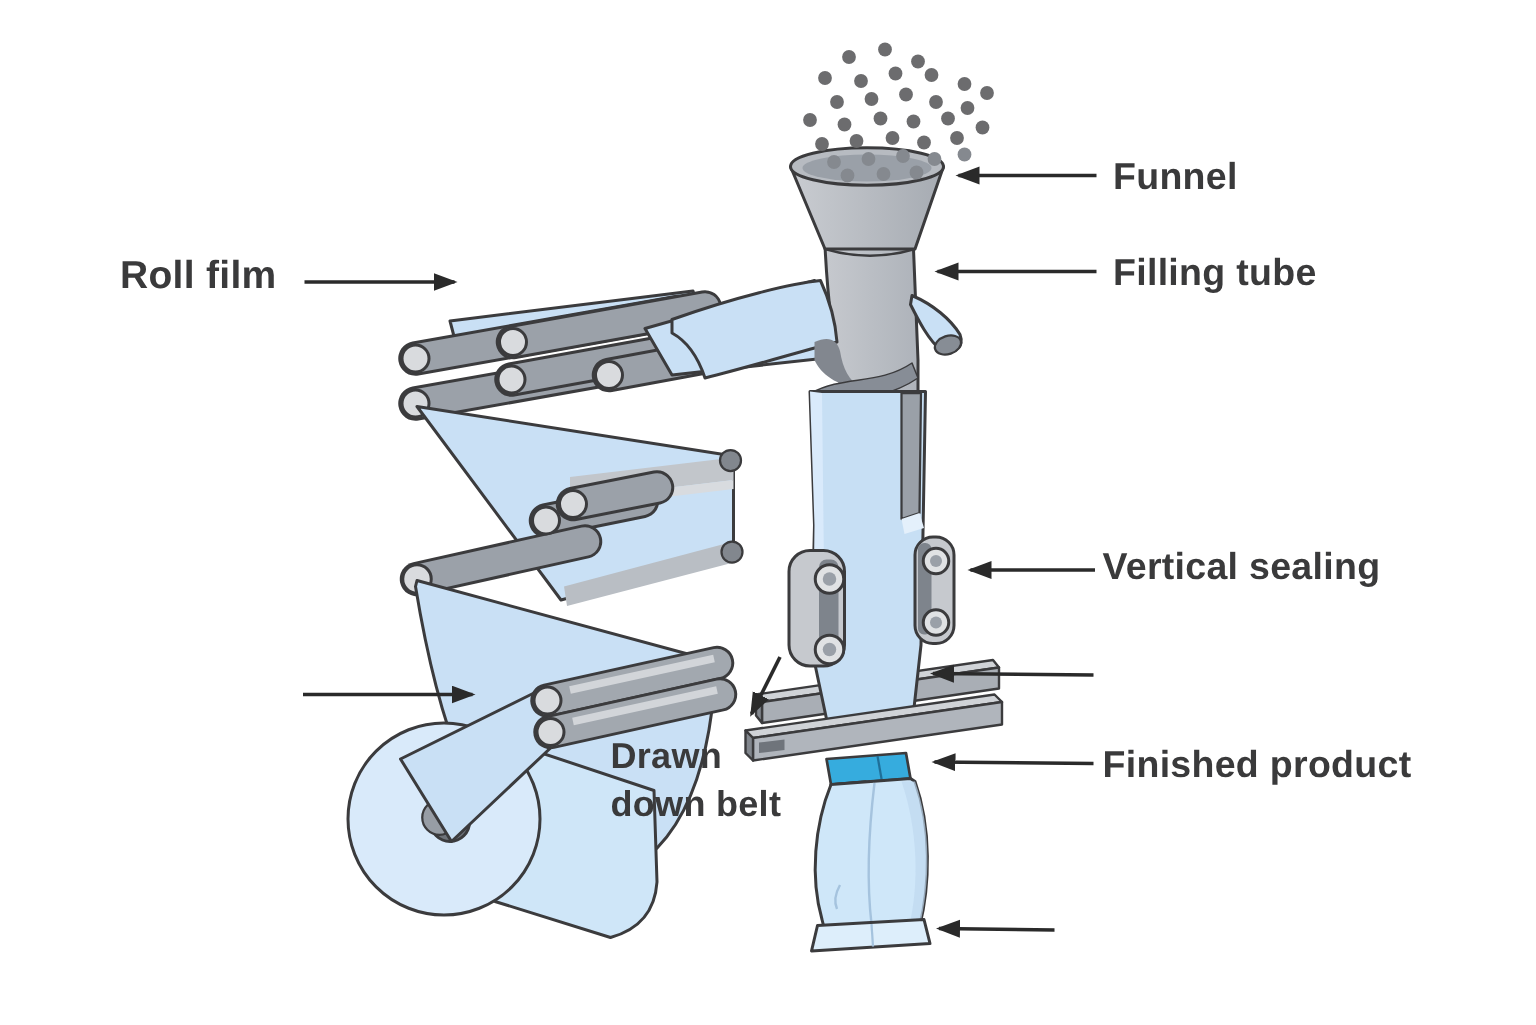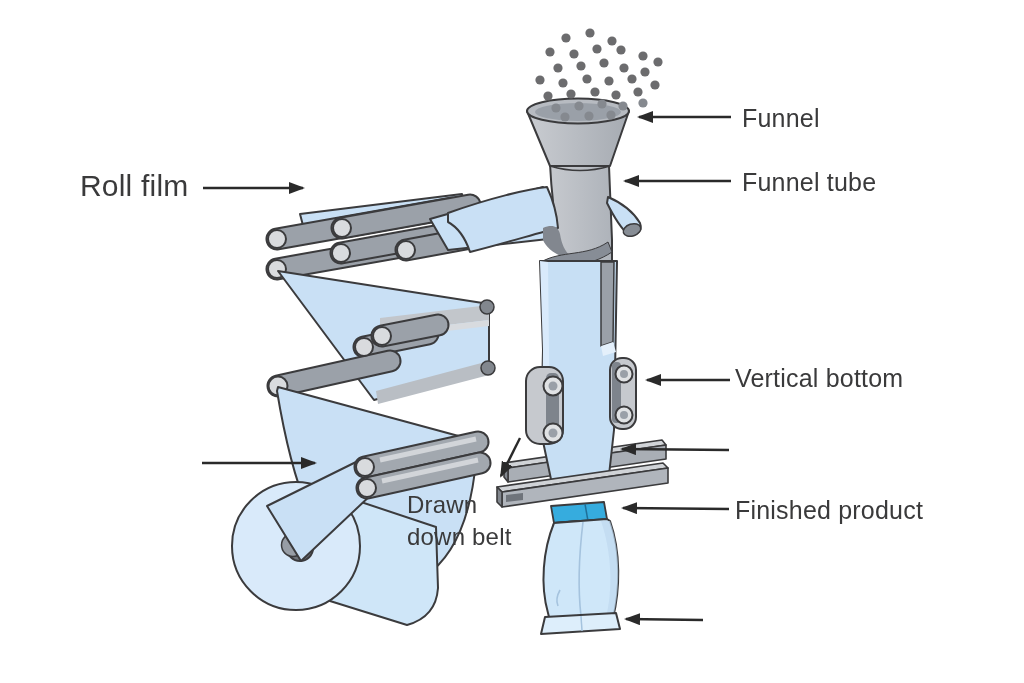--- a/index.html
+++ b/index.html
@@ -1,21 +1,21 @@
 <!DOCTYPE html>
 <html><head>
 <meta charset="utf-8">
 <style>
   html,body{margin:0;padding:0;background:#ffffff;}
   .stage{position:relative;width:1024px;height:683px;background:#ffffff;overflow:hidden;
          font-family:"Liberation Sans","DejaVu Sans",sans-serif;}
   .scene{position:absolute;inset:0;}
-  .lbl{position:absolute;color:#3a3a3b;font-weight:400;font-size:25px;line-height:1.15;
+  .lbl{position:absolute;color:#3a3a3b;font-weight:700;font-size:25px;line-height:1.15;
        letter-spacing:.2px;white-space:nowrap;}
-  .lbl.big{font-size:30px;}
+  .lbl.big{font-size:26px;}
   .lbl.wrap{white-space:normal;width:130px;font-size:24px;line-height:1.32;}
   
   .ro{stroke:#3b3b3d;stroke-width:23;stroke-linecap:round;fill:none;}
   .rb{stroke:#9ba1a9;stroke-width:19;stroke-linecap:round;fill:none;}
   .bo{stroke:#3b3b3d;stroke-width:23;stroke-linecap:round;fill:none;}
   .bb{stroke:#a2a8af;stroke-width:19;stroke-linecap:round;fill:none;}
   .bh{stroke:#d2d5d9;stroke-width:5;stroke-linecap:butt;fill:none;}
   .rc{fill:#d9dbde;stroke:#3b3b3d;stroke-width:2;}
   .film{fill:#c9e0f5;stroke:#3b3b3d;stroke-width:2;stroke-linejoin:round;}
   .outl{stroke:#3b3b3d;stroke-linejoin:round;}
@@ -215,18 +215,18 @@
     <line class="arrow" marker-end="url(#ah)" x1="730" y1="380" x2="647" y2="380"></line>
     <line class="arrow" marker-end="url(#ah)" x1="729" y1="450" x2="622" y2="449"></line>
     <line class="arrow" marker-end="url(#ah)" x1="729" y1="509" x2="623" y2="508"></line>
     <line class="arrow" marker-end="url(#ah)" x1="703" y1="620" x2="626" y2="619"></line>
     <line class="arrow" marker-end="url(#ah)" x1="520" y1="438" x2="501" y2="476"></line>
   </g>
 </svg>
 
 <div class="lbl big" style="left:80px;top:169px">Roll film</div>
 <div class="lbl" style="left:742px;top:104px">Funnel</div>
-<div class="lbl" style="left:742px;top:168px">Funnel tube</div>
-<div class="lbl" style="left:735px;top:364px">Vertical bottom</div>
+<div class="lbl" style="left:742px;top:168px">Filling tube</div>
+<div class="lbl" style="left:735px;top:364px">Vertical sealing</div>
 <div class="lbl" style="left:735px;top:496px">Finished product</div>
 <div class="lbl wrap" style="left:407px;top:489px">Drawn down belt</div>
 
 </div>
 
 </body></html>

